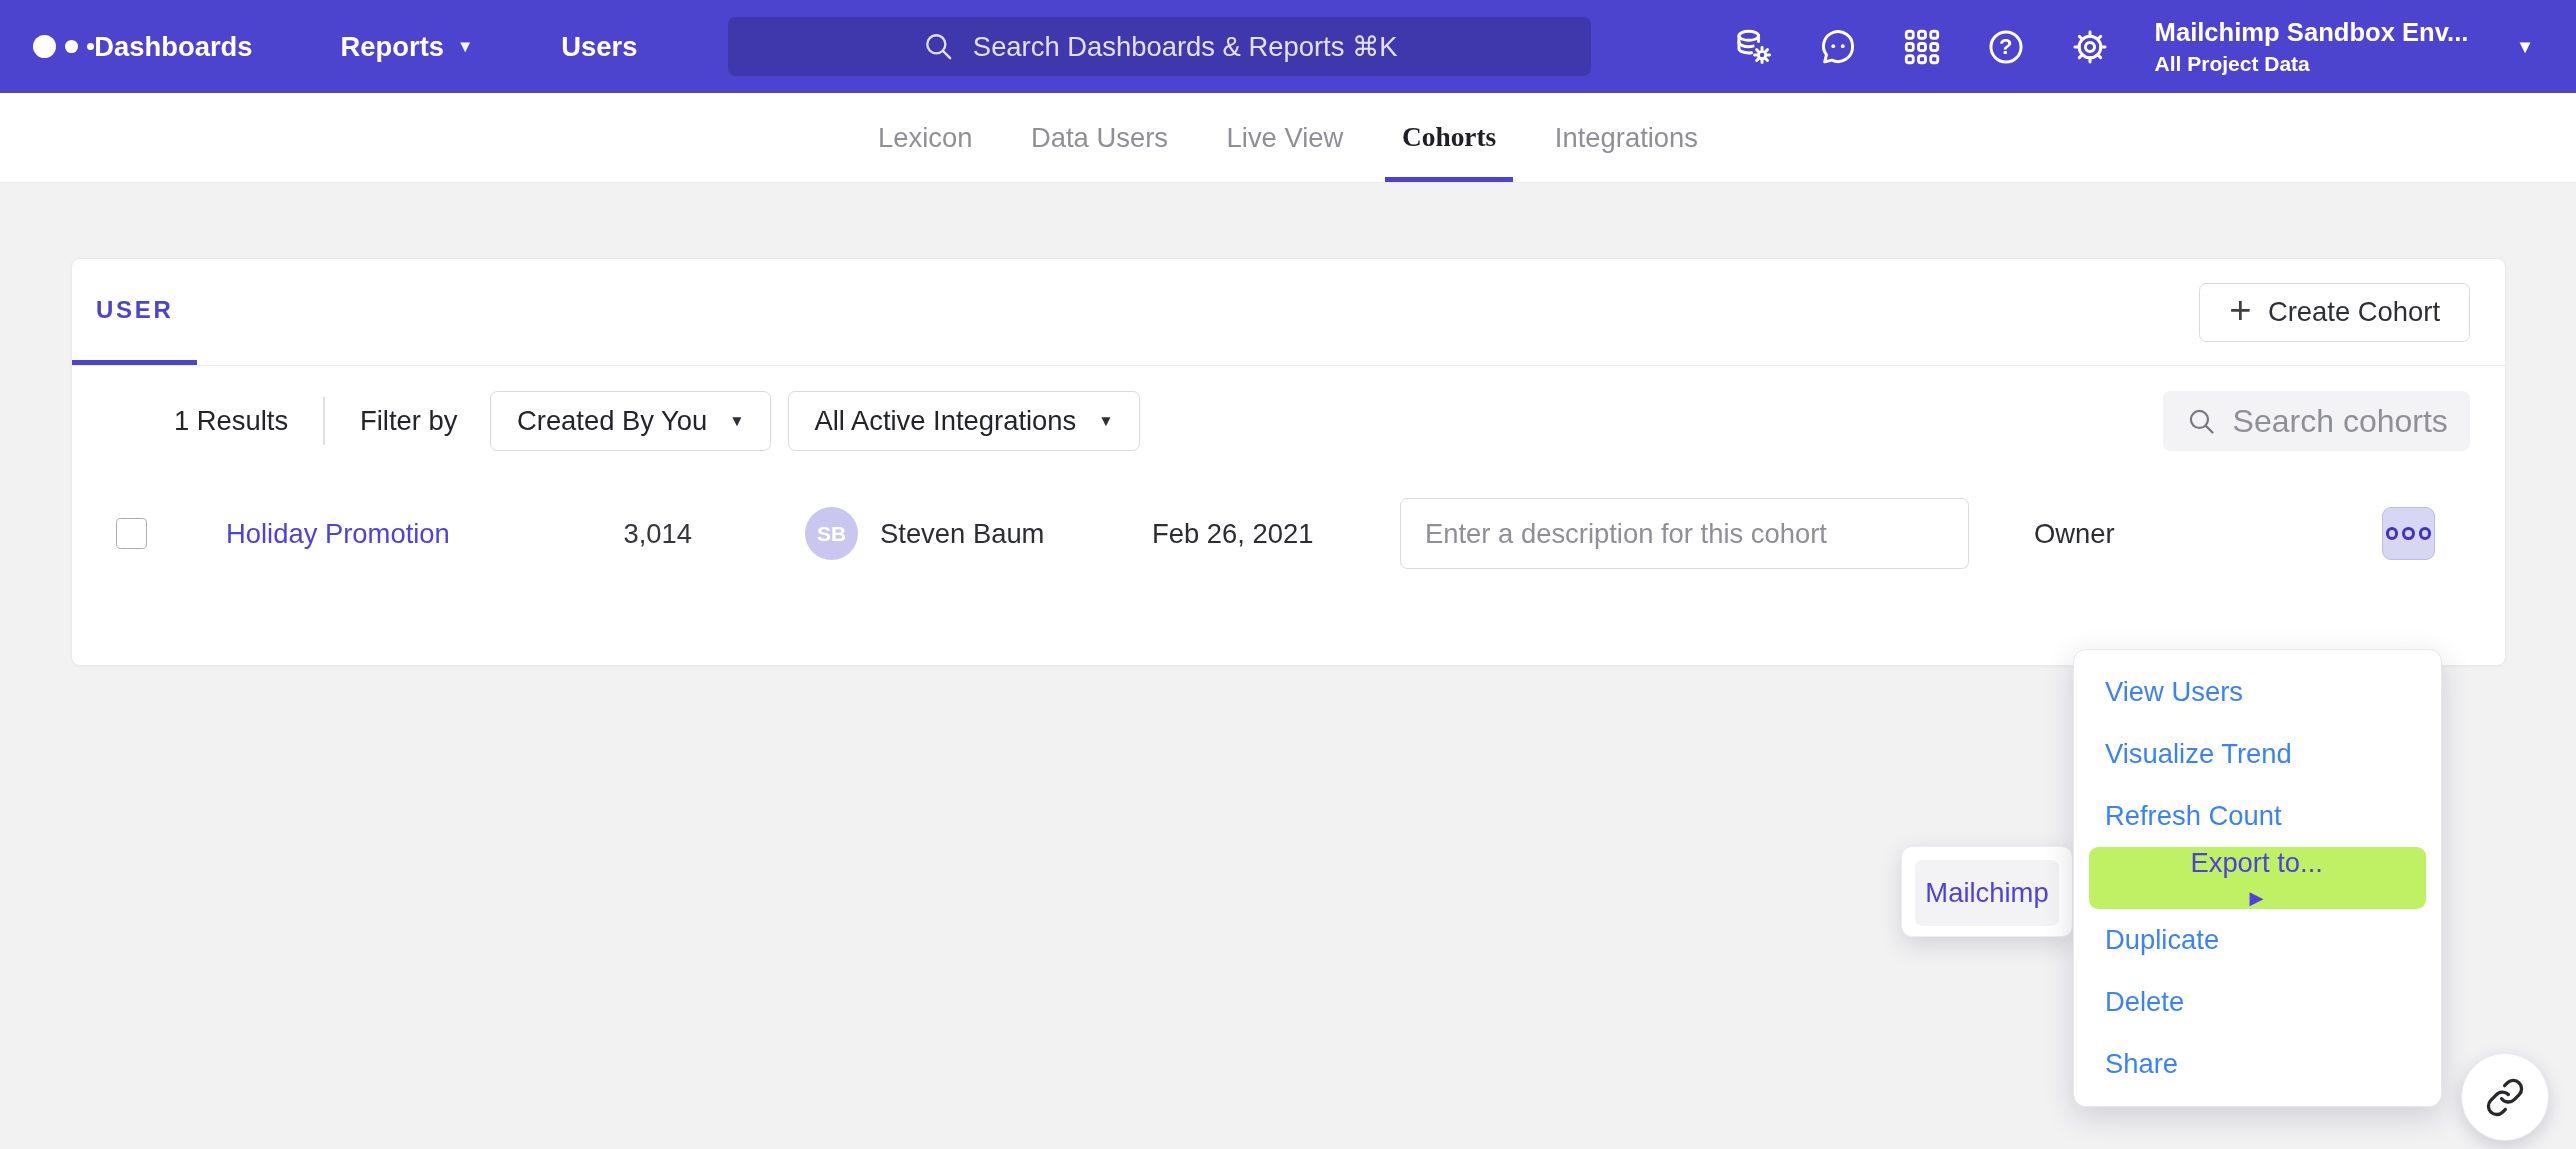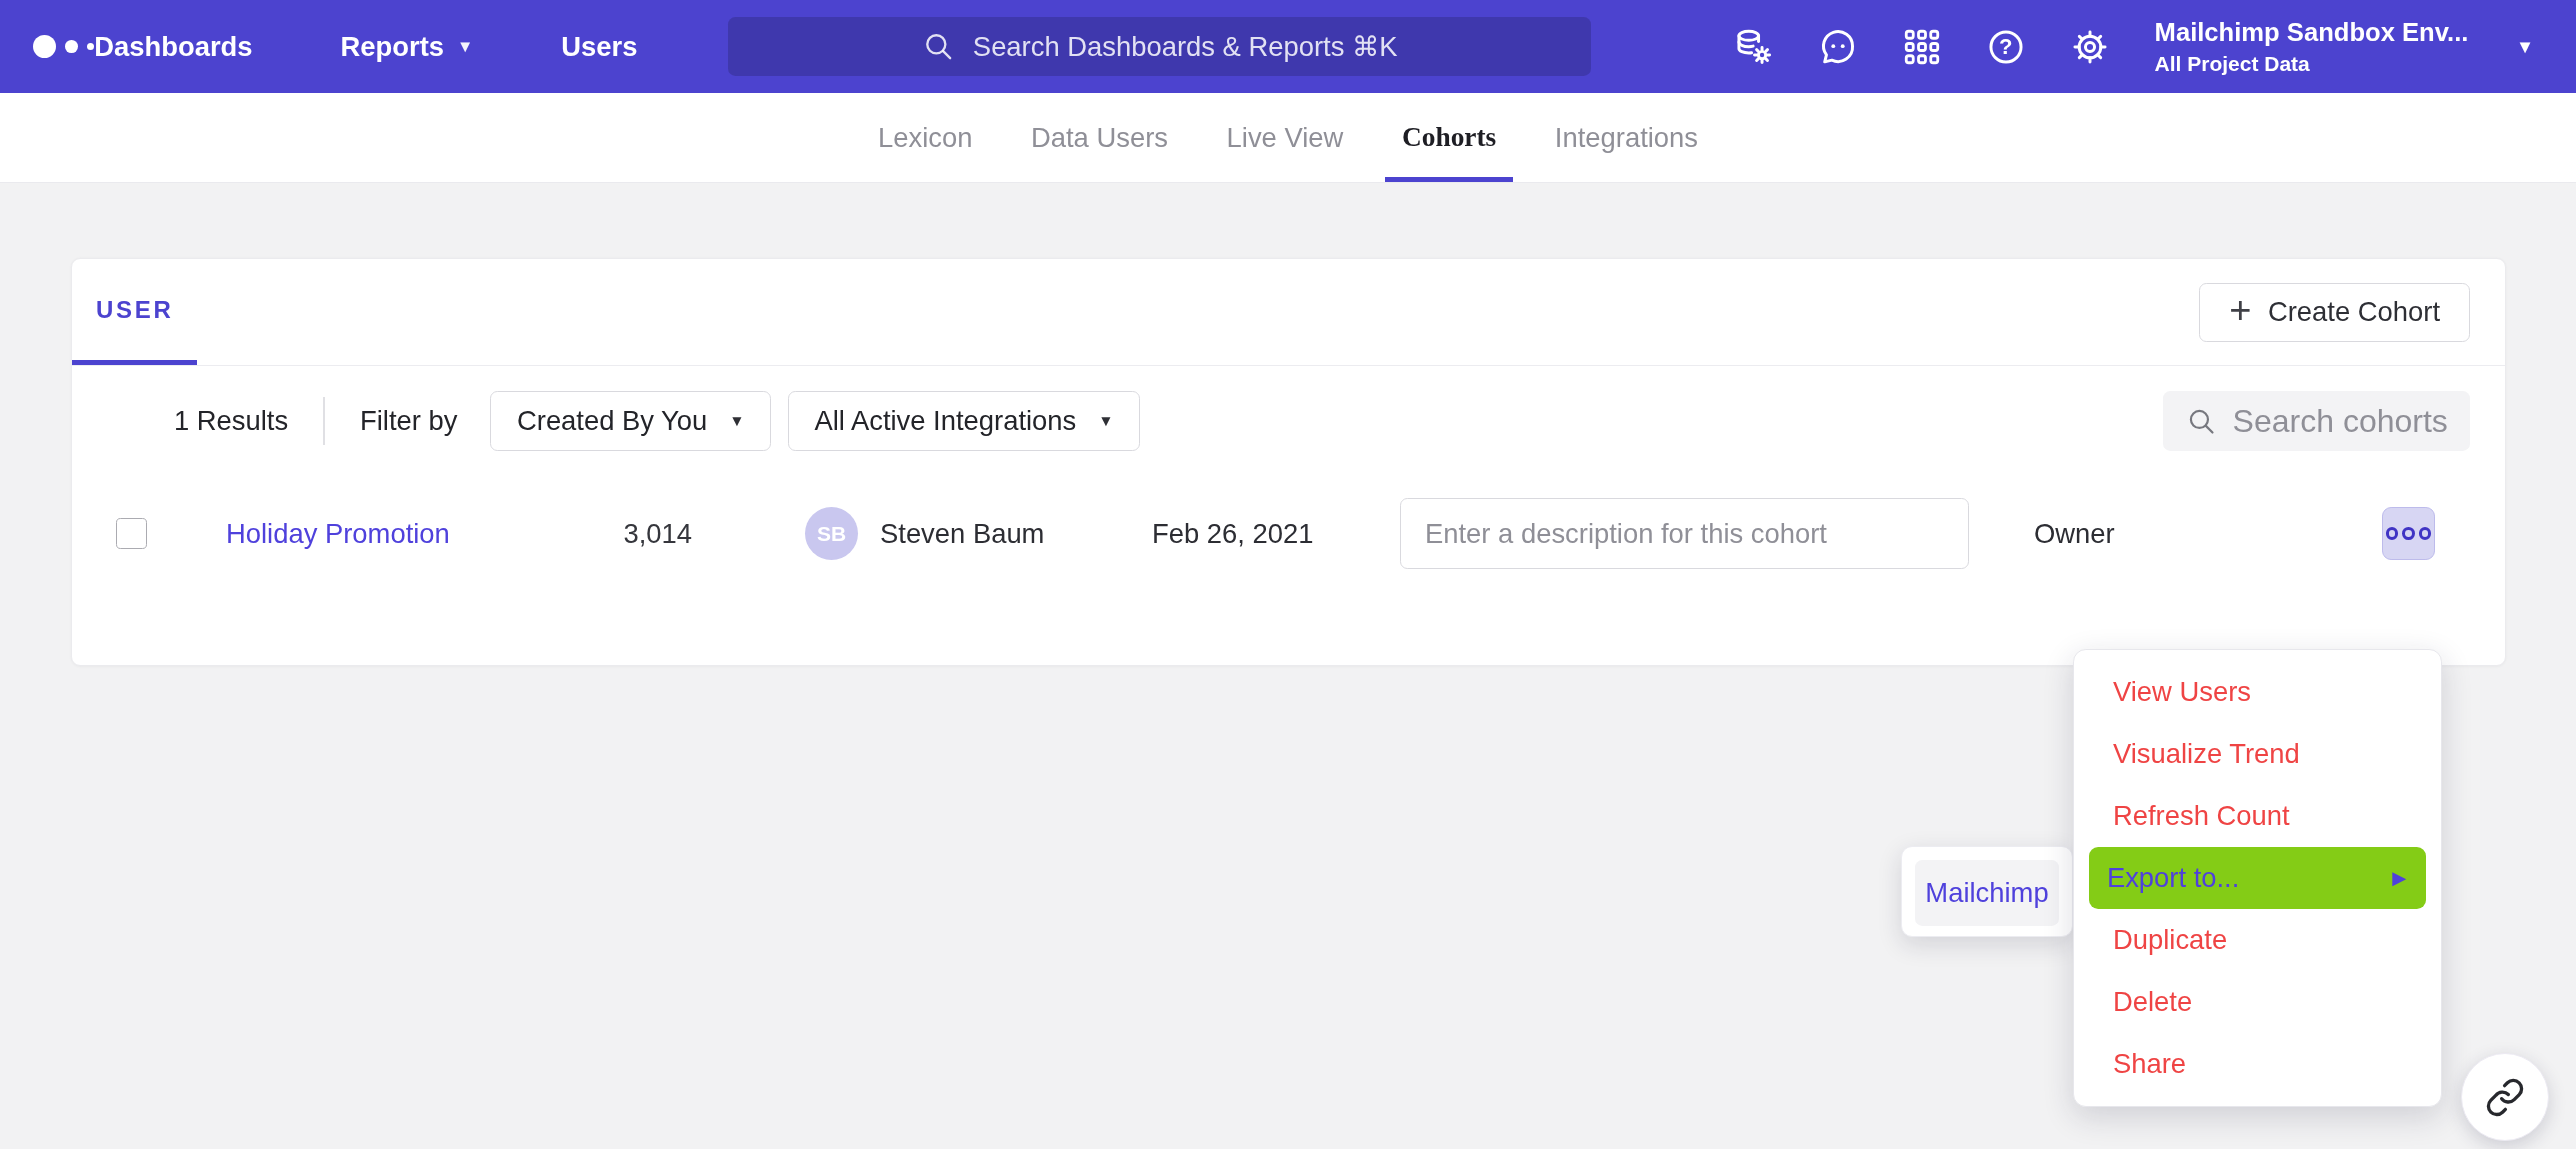--- a/index.html
+++ b/index.html
@@ -66,22 +66,22 @@
   .cohort-link { color:#4f41dc; cursor:pointer; }
   .cell-count { color:#35363c; }
   .cell-created { display:flex; align-items:center; gap:22px; }
   .avatar { width:53px; height:53px; border-radius:50%; background:#c9c7ef; color:#fff; display:flex; align-items:center; justify-content:center; font-size:21px; font-weight:700; flex:none; }
   .desc-input { width:569px; height:71px; border:0.9px solid #d9d9de; border-radius:7.3px; padding:0 24px; font-size:27.4px; color:#232429; background:#fff; outline:none; font-family:inherit; }
   .more-btn { width:53px; height:53px; border-radius:9.1px; background:#d7d6f3; border:0.9px solid #bdbbeb; display:flex; align-items:center; justify-content:center; gap:3.7px; cursor:pointer; }
   .ring { width:12.8px; height:12.8px; border-radius:50%; border:3.7px solid #4034c4; background:transparent; }
 
   
   .context-menu { position:absolute; left:2073px; top:649px; width:369px; background:#fff; border-radius:12.8px; border:0.9px solid #e7e7ec; box-shadow:0 9.1px 31px rgba(30,30,60,0.16); padding:11px 0; z-index:20; }
-  .menu-item { height:62px; display:flex; align-items:center; padding:0 39px; font-size:27.4px; color:#ef4444; cursor:pointer; }
-  .menu-item.highlighted { margin:0 14.6px; padding:0 20px 0 18.3px; background:#84cc16; border-radius:9.1px; color:#4f41dc; justify-content:space-between; }
+  .menu-item { height:62px; display:flex; align-items:center; padding:0 31px; font-size:27.4px; color:#3b82f6; cursor:pointer; }
+  .menu-item.highlighted { margin:0 14.6px; padding:0 20px 0 18.3px; background:#bef264; border-radius:9.1px; color:#4f41dc; justify-content:space-between;flex-direction:column; }
   .submenu-arrow { font-size:18.3px; color:#4f41dc; }
 
   .submenu { position:absolute; left:1901px; top:846px; width:172px; height:91px; background:#fff; border-radius:11px; border:0.9px solid #ececf1; box-shadow:0 7.3px 24px rgba(30,30,60,0.14); padding:12.8px; z-index:19; }
   .submenu-item { height:66px; background:#f3f3f5; border-radius:7.3px; display:flex; align-items:center; justify-content:center; font-size:27.4px; color:#4f41dc; cursor:pointer; }
 
   
   .fab { position:absolute; left:2461px; top:1053px; width:88px; height:88px; border-radius:50%; background:#fff; border:0.9px solid #eceaf2; box-shadow:0 5.5px 18.3px rgba(40,40,70,0.18); display:flex; align-items:center; justify-content:center; z-index:30; cursor:pointer; }
   .fab svg { width:40px; height:40px; color:#27282d; }
 </style>
 </head>

